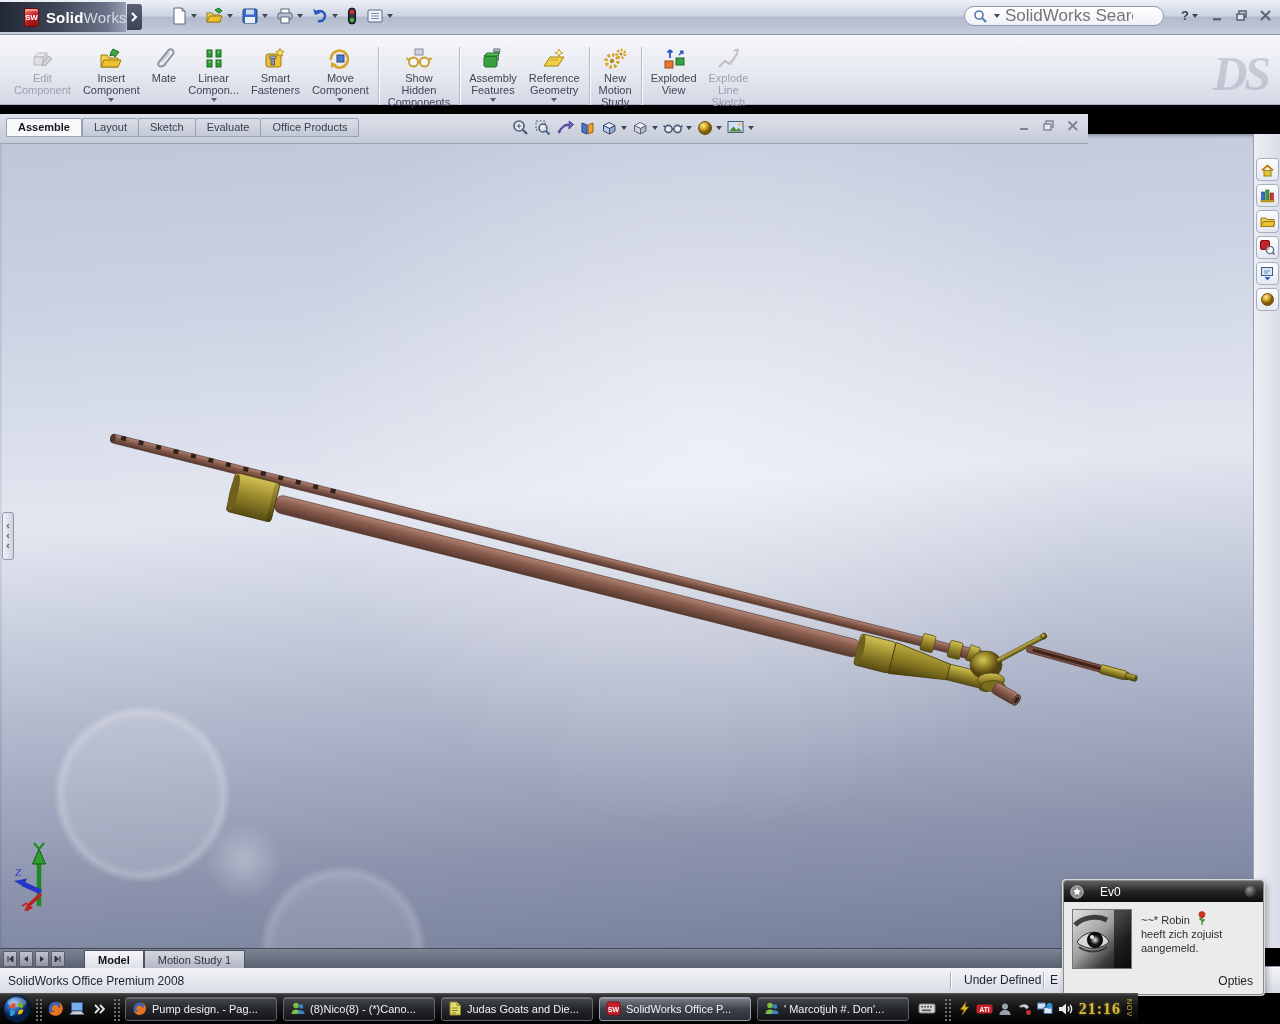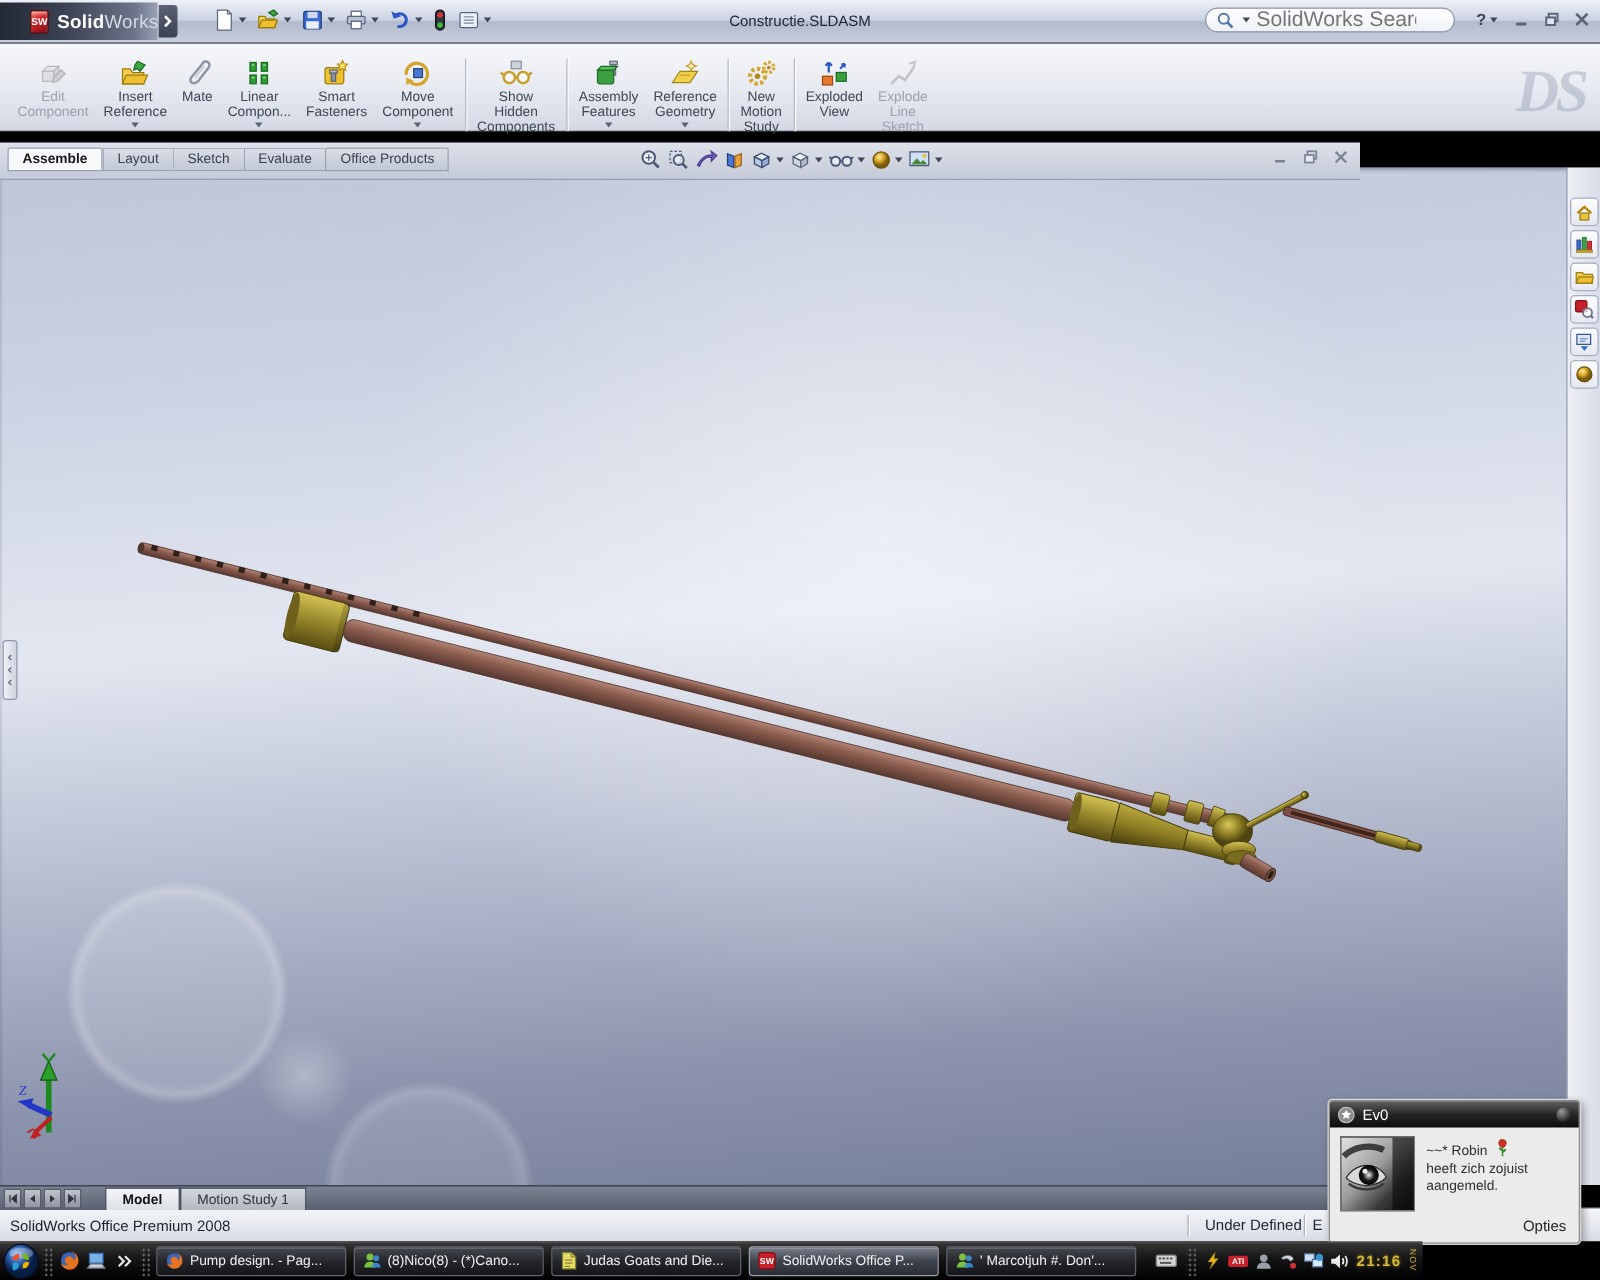--- a/index.html
+++ b/index.html
@@ -97,21 +97,21 @@
     font-size:12px;color:#1b212e;display:flex;align-items:center;padding-left:8px;z-index:8}
   .sb-sep{position:absolute;top:4px;width:1px;height:17px;background:#a8aebc;box-shadow:1px 0 0 #fff}
   .sb-state{position:absolute;left:964px;top:5px}
   .sb-clip{position:absolute;left:1050px;top:5px}
   
   .popup{position:absolute;left:1063px;top:880px;width:199px;height:113px;z-index:40;
     background:#ebebeb;border:1px solid #8a8a8a;border-radius:3px;
     box-shadow:0 0 0 1px #d9d9d9,2px 3px 7px rgba(0,0,0,.4)}
   .popup-head{height:21px;display:flex;align-items:center;padding:0 6px;border-radius:2px 2px 0 0;
     background:linear-gradient(#606060,#262626 50%,#0d0d0d)}
-  .popup-title{margin-left:6px;font-size:12px;color:#fff}
+  .popup-title{margin-left:16px;font-size:12px;color:#fff}
   .popup-orb{margin-left:auto;width:12px;height:12px;border-radius:50%;cursor:pointer;
     background:radial-gradient(circle at 35% 28%,#9a9a9a,#1c1c1c 75%)}
   .popup-body{position:relative;height:91px}
   .avatar{position:absolute;left:8px;top:7px;width:58px;height:58px;border:1px solid #777;background:#222}
   .popup-text{position:absolute;left:77px;top:9px;font-size:11px;line-height:14px;color:#2e2e2e}
   .opties{position:absolute;right:10px;bottom:5px;font-size:12px;color:#1f1f1f;cursor:pointer}
   
   .taskbar{position:absolute;left:0;top:993px;width:1138px;height:31px;display:flex;align-items:center;
     background:linear-gradient(#5a5a5a 0%,#333 7%,#151515 45%,#000 100%);z-index:60}
   .start-orb{width:30px;height:30px;margin-left:2px;cursor:pointer;flex:0 0 auto}
@@ -119,21 +119,21 @@
     background-image:radial-gradient(circle,#707070 .8px,transparent 1.1px);background-size:4px 4px;background-position:1px 1px}
   .ql-btn{width:22px;height:24px;display:flex;align-items:center;justify-content:center;cursor:pointer;flex:0 0 auto}
   .task-btn{width:152px;height:24px;margin:0 3px;box-sizing:border-box;border:1px solid #5e636c;border-radius:3px;
     background:linear-gradient(#45484f,#25272c 50%,#141519 100%);box-shadow:inset 0 1px 0 rgba(255,255,255,.22);
     display:flex;align-items:center;gap:5px;padding:0 6px;color:#f1f1f1;font-size:11px;cursor:pointer;flex:0 0 auto}
   .task-btn.active{background:linear-gradient(#7b818c,#3d424d 50%,#2a2e37 100%);border-color:#99a0ad}
   .task-ico{flex:0 0 auto;display:flex}
   .task-label{white-space:nowrap;overflow:hidden;text-overflow:ellipsis}
   .tray{margin-left:auto;display:flex;align-items:center;gap:5px;padding-right:5px}
   .tray-ico{display:flex;cursor:pointer}
-  .clock{font-family:Liberation Sans, sans-serif;font-size:12px;font-weight:bold;color:#d9b839;
+  .clock{font-family:Liberation Serif, serif;font-size:16px;font-weight:bold;color:#d9b839;
     letter-spacing:1px;text-shadow:0 0 3px rgba(217,184,57,.55);cursor:pointer}
   .day{writing-mode:vertical-rl;font-size:7px;line-height:7px;color:#d9b839;letter-spacing:1px}
 </style>
 </head>
 <body>
 
 <div class="titlebar">
   <div class="logo-tab">
     <div class="sw-cube">SW</div>
     <div class="logo-text"><span>Solid</span><span class="logo-works">Works</span></div>
@@ -191,21 +191,20 @@
       </span>
     <span class="tb-btn">
       <svg width="18" height="18">
           <rect x="2" y="3" width="14" height="12" rx="1" fill="#eef2fa" stroke="#5a6a85"></rect>
           <path d="M5 6.5h8M5 9h8M5 11.5h8" stroke="#7d8aa3"></path>
           <path d="M4 6.5h.01M4 9h.01" stroke="#3aa83e" stroke-width="1.6"></path>
         </svg>
         <span class="caret-down"></span>
       </span>
   </div>
-  <div class="doc-title">Constructie.SLDASM</div>
   <div class="search-box">
     <svg width="15" height="15" viewBox="0 0 15 15">
         <circle cx="6" cy="6" r="4" fill="rgba(255,255,255,.6)" stroke="#5577aa" stroke-width="1.6"></circle>
         <path d="M9 9l4 4" stroke="#5577aa" stroke-width="2"></path>
       </svg>
     <span class="caret-down"></span>
     <input type="text" placeholder="SolidWorks Search" style="">
   </div>
   <div class="help-btn">
       <span>?</span>
@@ -247,21 +246,21 @@
     </div>
     <div class="cmd-btn">
       <span class="cmd-ico">
           <svg width="24" height="24">
             <path d="M14 2l6 3-4 5-2-2-3 1 1-4z" fill="#3aa83e" stroke="#1d6b20"></path>
             <path d="M2 20V8h6l2 3h9v9z" fill="#f3cf52" stroke="#9a7d12"></path>
             <path d="M2 20l3-7h17l-3 7z" fill="#eebf2e" stroke="#9a7d12"></path>
           </svg>
         </span>
       <span class="cmd-label">Insert
-Reference</span>
+Component</span>
       <span class="caret-down"></span>
     </div>
     <div class="cmd-btn">
       <span class="cmd-ico">
           <svg width="24" height="24">
             <path d="M16 4L7 15c-1.6 2-.5 4.5 1.7 4.5S13 18 14 16l7-9c1.2-1.6.6-4-1.4-4.6C17.8 1.8 16.6 2.6 16 4z" fill="none" stroke="#8c93a2" stroke-width="2"></path>
             <path d="M17.5 6L10 15" stroke="#c7ccd6" stroke-width="1.4"></path>
           </svg>
         </span>
       <span class="cmd-label">Mate</span>

